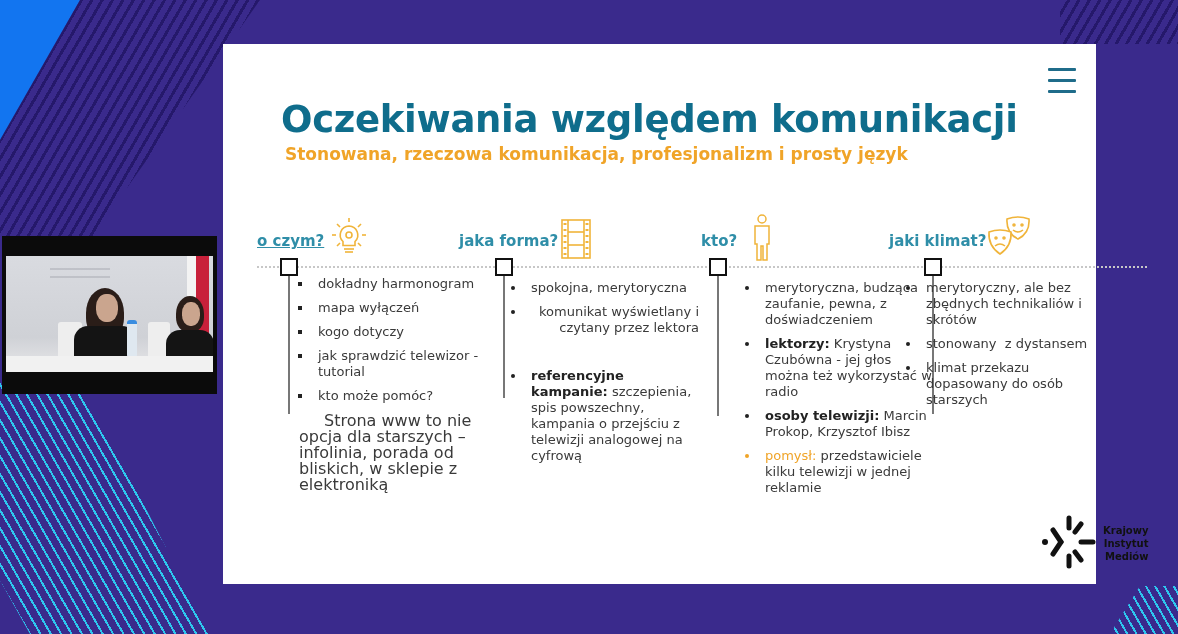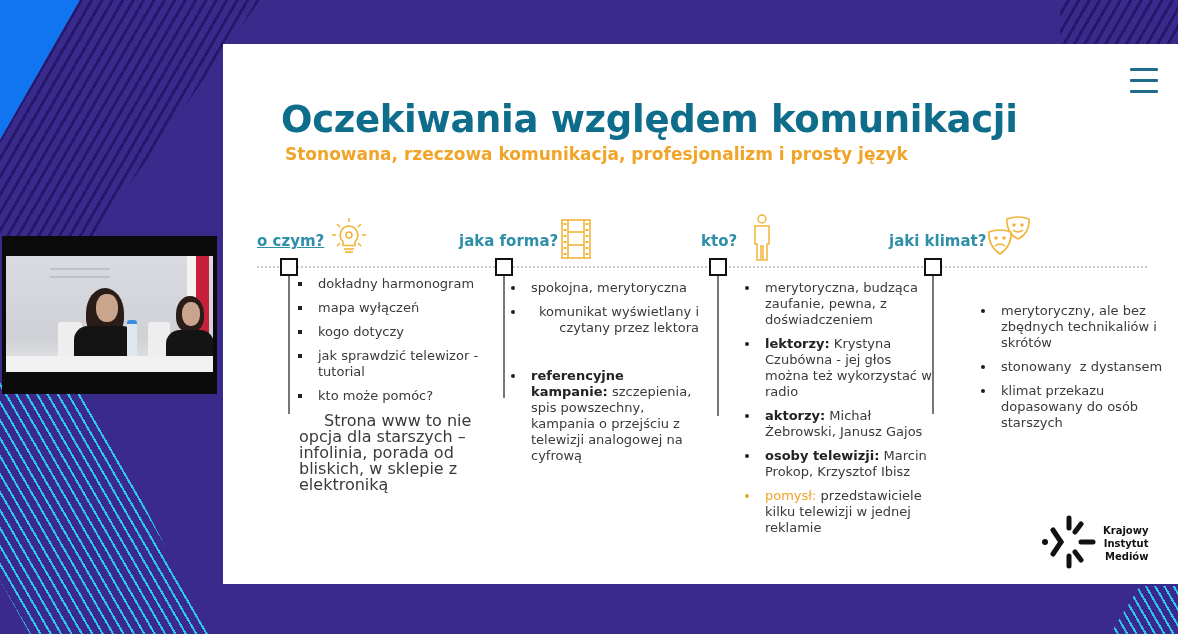--- a/index.html
+++ b/index.html
@@ -50,21 +50,21 @@
   .chair { position: absolute; background: #eeeeee; border-radius: 3px; }
   .person { position: absolute; }
   .hair { position: absolute; background: #2a1d18; border-radius: 50% 50% 40% 40%; }
   .face { position: absolute; background: #caa58e; border-radius: 45%; }
   .body-dark { position: absolute; background: #141414; border-radius: 14px 14px 0 0; }
   .desk { position: absolute; left: 0; bottom: 0; width: 207px; height: 16px; background: #f1f1f1; }
   .bottle { position: absolute; left: 121px; top: 64px; width: 10px; height: 38px;
     background: linear-gradient(#3a8de0 0 4px, #dfe8f0 4px); border-radius: 3px; }
 
   .slide {
-    position: absolute; left: 223px; top: 44px; width: 955px; height: 540px;
+    position: absolute; left: 223px; top: 44px; width: 873px; height: 540px;
     background: #ffffff;
   }
   .menu-icon { position: absolute; right: 20px; top: 24px; width: 28px; height: 26px; cursor: pointer; }
   .menu-icon span { display: block; height: 3px; background: #1f6c8a; margin-bottom: 8px; border-radius: 1px; }
 
   .title {
     position: absolute; left: 58px; top: 54px;
     font-family: "DejaVu Sans", sans-serif; font-weight: bold;
     font-size: 37px; color: #0f6d8c; letter-spacing: -0.3px; white-space: nowrap;
   }
@@ -234,24 +234,20 @@
     </svg>
     <div class="marker" style="left:486px;top:214px;"></div>
     <div class="vline" style="left:494px;top:232px;height:140px;"></div>
     <ul class="items round" style="left:520px;top:236px;width:190px;">
       <li>merytoryczna, budząca zaufanie, pewna, z doświadczeniem</li>
       <li>
         <span class="b">lektorzy:</span>
         <span>Krystyna Czubówna - jej głos można też wykorzystać w radio</span>
       </li>
       <li>
-        <span class="b">aktorzy:</span>
-        <span>Michał Żebrowski, Janusz Gajos</span>
-      </li>
-      <li>
         <span class="b">osoby telewizji:</span>
         <span>Marcin Prokop, Krzysztof Ibisz</span>
       </li>
       <li class="accent">
         <span class="accent-label">pomysł:</span>
         <span>przedstawiciele kilku telewizji w jednej reklamie</span>
       </li>
     </ul>
   </div>
 
@@ -264,21 +260,21 @@
           <circle cx="35" cy="9" r="1"></circle>
         <path d="M26 14 q5 4 10 0"></path>
         <path d="M2 16 q11 -4 22 0 q1 14 -11 22 q-12 -8 -11 -22z" fill="#fff"></path>
         <circle cx="9" cy="22" r="1"></circle>
           <circle cx="17" cy="22" r="1"></circle>
         <path d="M8 30 q5 -4 10 0"></path>
       </g>
     </svg>
     <div class="marker" style="left:701px;top:214px;"></div>
     <div class="vline" style="left:709px;top:232px;height:138px;"></div>
-    <ul class="items round" style="left:756px;top:236px;width:200px;margin-top:23px;">
+    <ul class="items round" style="left:681px;top:236px;width:200px;">
       <li>merytoryczny, ale bez zbędnych technikaliów i skrótów</li>
       <li style="white-space:pre;">stonowany  z dystansem</li>
       <li>klimat przekazu dopasowany do osób starszych</li>
     </ul>
   </div>
 
 
   <div class="logo">
     <svg width="56" height="56" viewBox="0 0 56 56">
       <g stroke="#111" stroke-width="5" stroke-linecap="round">

